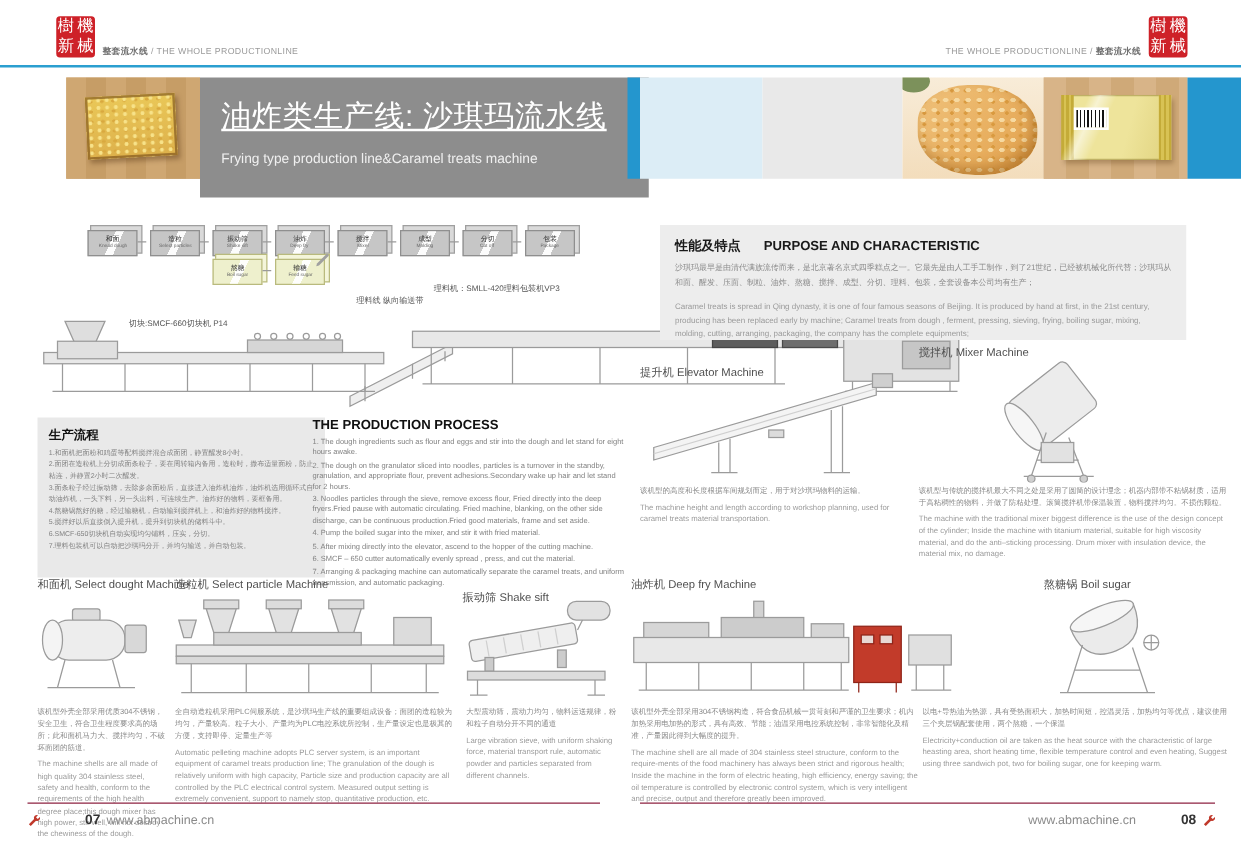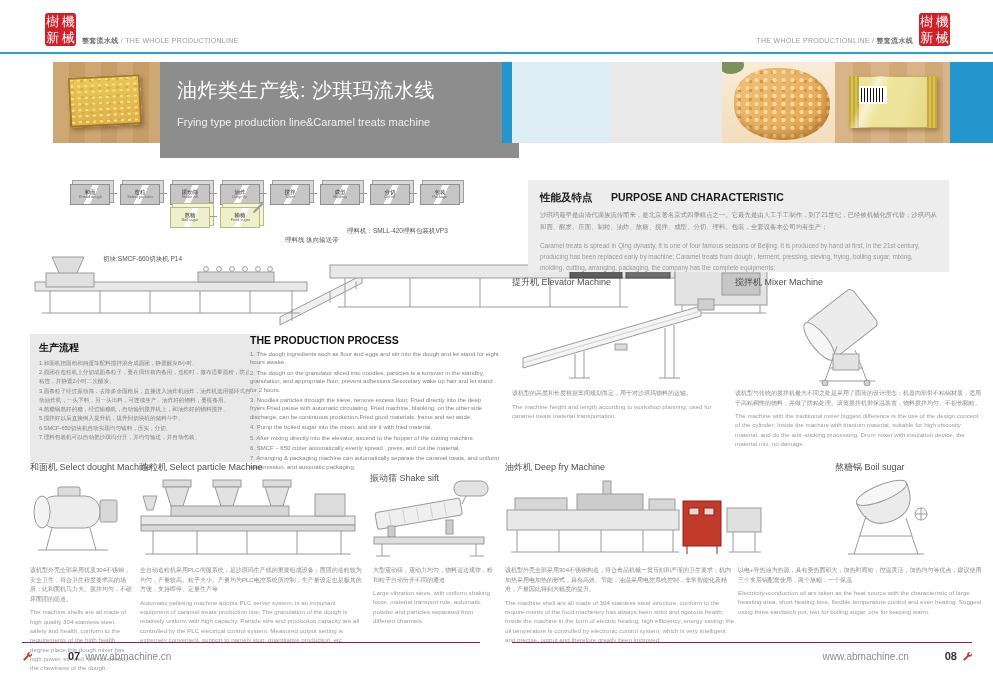--- a/index.html
+++ b/index.html
@@ -18,21 +18,21 @@
 
   
   .banner-block{top:62px;height:81px;}
   .photo-wood{background:repeating-linear-gradient(90deg,#cfa772 0 16px,#c69d66 16px 32px),linear-gradient(#d7b183,#c79e6a);}
   .photo-wood2{background:repeating-linear-gradient(90deg,#d8b488 0 18px,#cfa978 18px 36px),linear-gradient(#dcba8e,#cfa878);}
   .sachima{width:72px;height:50px;transform:rotate(-3deg);
      background-image:radial-gradient(#f7e289 1.5px,transparent 1.7px),radial-gradient(#d9a93f 1.3px,transparent 1.5px),linear-gradient(#eac858,#ddb04b);
      background-size:7px 6px,9px 8px,100% 100%;
      box-shadow:inset 0 0 0 2px rgba(104,62,18,.55),2px 3px 4px rgba(60,30,0,.35);}
   .title-block{background:#8d8d8d;color:#fff;padding:15px 0 0 17px;}
-  .btitle{font-size:20px;letter-spacing:.5px;}
+  .btitle{font-size:24px;letter-spacing:.5px;text-decoration:underline;}
   .bsub{font-size:11px;color:#f0f0f0;margin-top:12px;}
   .treat-closeup{background:linear-gradient(180deg,#f8ecd8,#f3ddbc);overflow:hidden;}
   .treat-blob{position:absolute;left:12px;top:6px;width:96px;height:72px;border-radius:42% 50% 45% 48%;
      background-image:radial-gradient(#f6d9a0 2px,transparent 2.2px),radial-gradient(#d99a3f 1.6px,transparent 1.8px),linear-gradient(135deg,#f0c27b,#e2a14c);
      background-size:9px 8px,11px 9px,100% 100%;box-shadow:inset -4px -6px 10px rgba(140,80,10,.45);}
   .leaf{position:absolute;left:-4px;top:-6px;width:26px;height:18px;border-radius:50%;background:#5d7a3c;opacity:.8;}
   .package{position:absolute;left:14px;top:14px;width:88px;height:52px;background:linear-gradient(105deg,#eee49b 60%,#e0d27e);
      box-shadow:inset 0 0 0 1px rgba(120,100,20,.4),2px 3px 4px rgba(70,40,0,.3);}
   .crimp{position:absolute;top:0;width:10px;height:100%;background:repeating-linear-gradient(90deg,#c4ab38 0 2px,#d8c254 2px 4px);}
   .shine{position:absolute;inset:0;background:linear-gradient(115deg,transparent 20%,rgba(255,255,255,.55) 28%,transparent 40%);}
@@ -242,21 +242,21 @@
     <div class="blocktitle" style="font-size:10.5px;">THE PRODUCTION PROCESS</div>
     <div class="en-item">1. The dough ingredients such as flour and eggs and stir into the dough and let stand for eight hours awake.</div>
     <div class="en-item">2. The dough on the granulator sliced into noodles, particles is a turnover in the standby, granulation, and appropriate flour, prevent adhesions.Secondary wake up hair and let stand for 2 hours.</div>
     <div class="en-item">3. Noodles particles through the sieve, remove excess flour, Fried directly into the deep fryers.Fried pause with automatic circulating. Fried machine, blanking, on the other side discharge, can be continuous production.Fried good materials, frame and set aside.</div>
     <div class="en-item">4. Pump the boiled sugar into the mixer, and stir it with fried material.</div>
     <div class="en-item">5. After mixing directly into the elevator, ascend to the hopper of the cutting machine.</div>
     <div class="en-item">6. SMCF – 650 cutter automatically evenly spread , press, and cut the material.</div>
     <div class="en-item">7. Arranging &amp; packaging machine can automatically separate the caramel treats, and uniform transmission, and automatic packaging.</div>
   </div>
 
-  <div class="mcaption" style="left:512px;top:276px;">提升机 Elevator Machine</div>
+  <div class="mcaption" style="left:512px;top:292px;">提升机 Elevator Machine</div>
   <svg class="abs" style="left:515px;top:292px;" width="205" height="95" viewBox="0 0 205 95">
     <g class="lineart">
       <polygon points="8,66 186,14 186,24 8,76" fill="#f4f4f4"></polygon>
       <line x1="8" y1="71" x2="186" y2="19" stroke="#cfcfcf"></line>
       <rect x="183" y="7" width="16" height="11" fill="#cfcfcf"></rect>
       <path d="M150 36 V86 M159 33 V86 M60 62 V86 M69 59 V86 M54 86 H75 M144 86 H165" fill="none"></path>
       <rect x="100" y="52" width="12" height="6" fill="#dcdcdc"></rect>
     </g>
   </svg>
   <div class="mtext" style="left:512px;top:389px;width:210px;">

